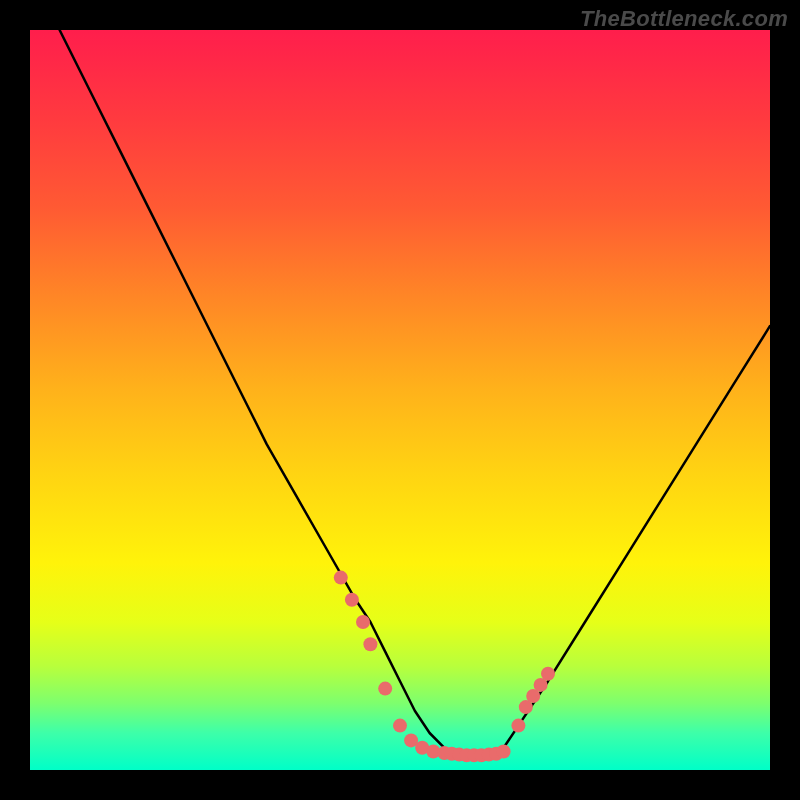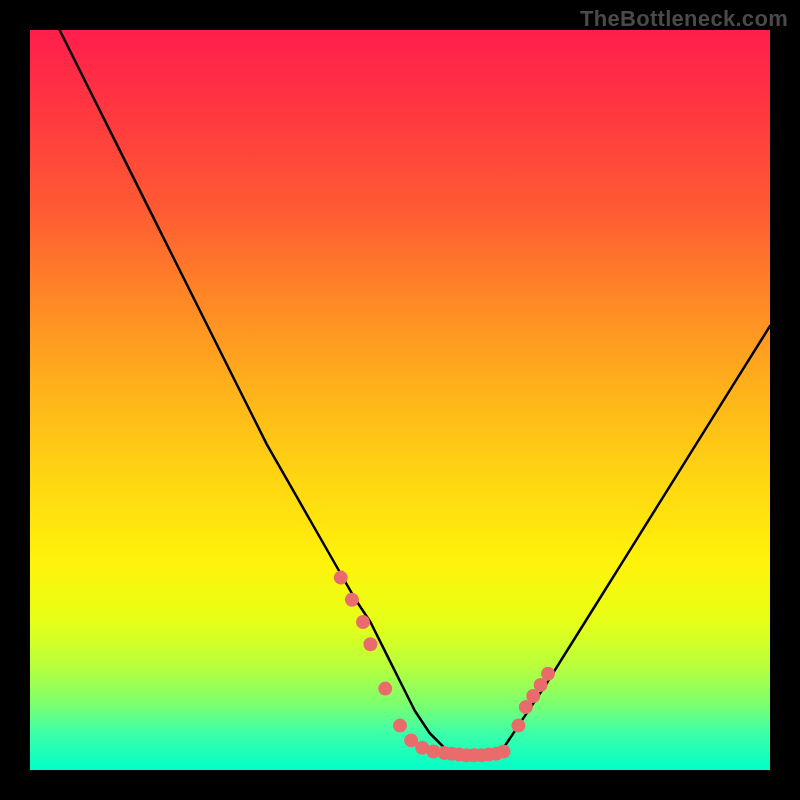--- a/index.html
+++ b/index.html
@@ -9,20 +9,21 @@
     height: 800px;
     background: #000;
     overflow: hidden;
     font-family: Arial, Helvetica, sans-serif;
   }
   .stage {
     position: relative;
     width: 800px;
     height: 800px;
     background: #000;
+    font-style: italic;
   }
   .plot-area {
     position: absolute;
     left: 30px;
     top: 30px;
     width: 740px;
     height: 740px;
     background: linear-gradient(
       to bottom,
       #ff1e4c 0%,

